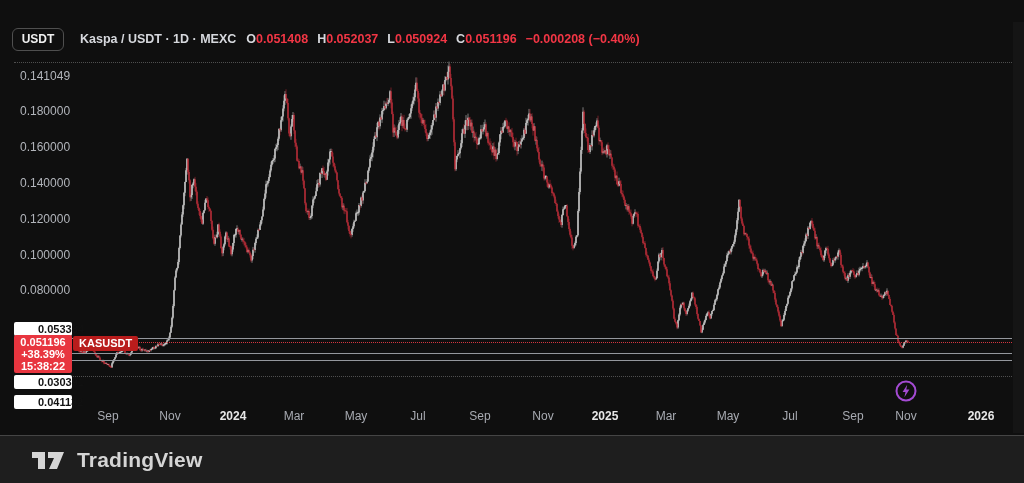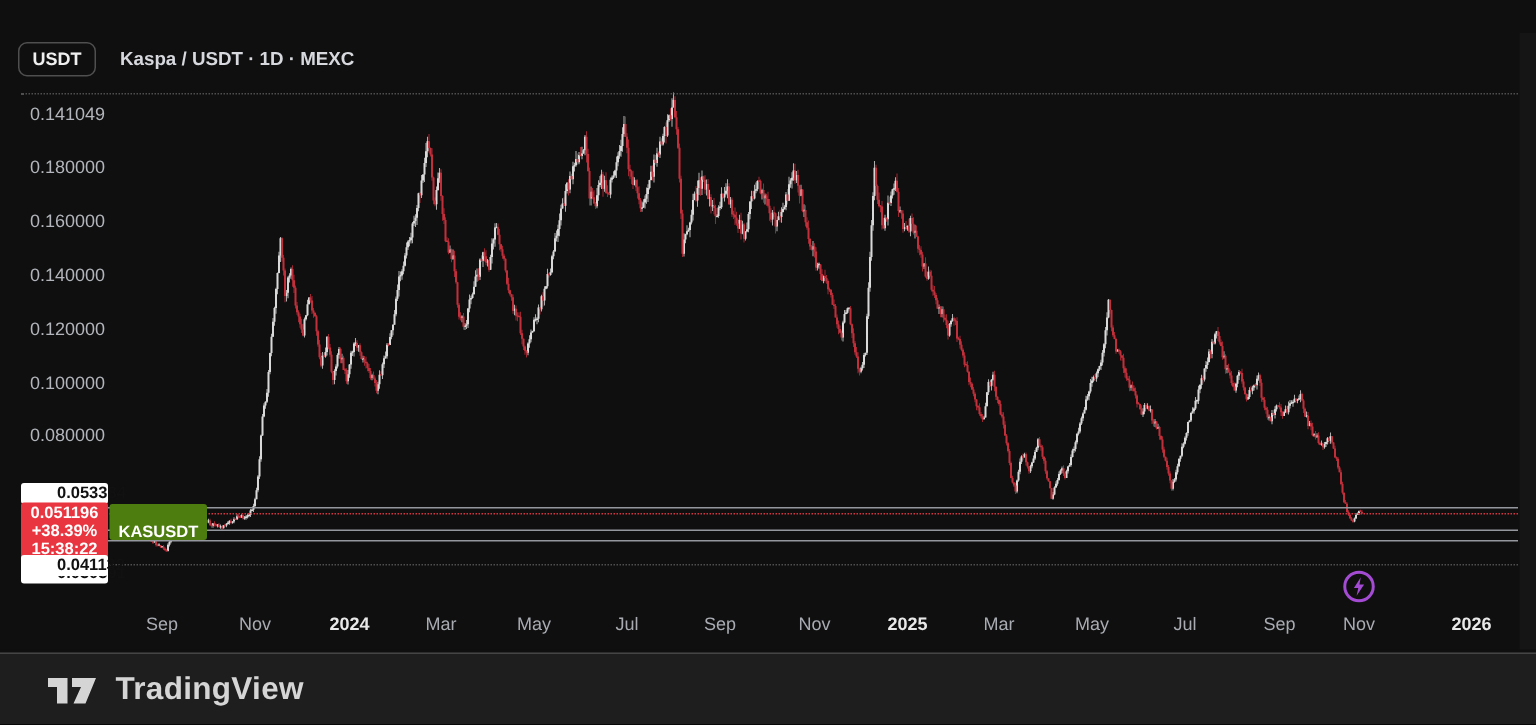--- a/index.html
+++ b/index.html
@@ -38,22 +38,22 @@
   .xlab{position:absolute;top:408px;height:16px;line-height:16px;font-size:12px;color:#a8abb2;
     transform:translateX(-50%);z-index:9;white-space:nowrap;}
   .xlab.year{color:#e8e8e8;font-weight:700;}
 
   
   .tag-white{position:absolute;left:14px;width:58px;background:#fff;color:#111;font-size:11px;font-weight:700;
     height:14px;line-height:14px;text-align:center;border-radius:2px;z-index:20;padding-left:24px;}
   .tag-red{position:absolute;left:14px;width:58px;background:#e8353f;color:#fff;font-size:11px;font-weight:700;
     border-radius:2px;z-index:20;padding:1px 0;}
   .tag-red div{height:12px;line-height:12px;text-align:center;}
-  .ticker-tag{position:absolute;left:73px;top:336px;height:15px;line-height:15px;background:#4d7c0f;color:#fff;
-    font-size:11px;font-weight:700;padding:12px 6px;border-radius:2px;z-index:19;}
+  .ticker-tag{position:absolute;left:73px;top:336px;height:15px;line-height:15px;background:#b91c1c;color:#fff;
+    font-size:11px;font-weight:700;padding:0 6px;border-radius:2px;z-index:19;}
 
   
   .bolt-wrap{position:absolute;left:894px;top:379px;width:24px;height:24px;z-index:15;cursor:pointer;}
 
   
   .footer{position:absolute;left:0;top:435px;width:1024px;height:48px;background:#1e1e1e;
     border-top:1px solid #454545;display:flex;align-items:center;z-index:25;}
   .footer .logo{margin-left:30px;display:flex;align-items:center;}
   .footer .brand{margin-left:9px;font-size:21px;font-weight:700;color:#d5d5d5;letter-spacing:.2px;text-align:center;}
 </style>
@@ -68,20 +68,27 @@
       <path d="M78 347.9V350.5M81 350.9V352.7M84 350.5V352.8M86 351.1V353.3M87 349.7V351.8M88 349.1V351.5M89 347.4V349.6M90 347.2V348.2M98 355.1V357.9M103 359.7V361.9M106 362.1V364.0M108 364.1V364.8M112 362.1V367.7M113 360.5V364.3M114 359.0V362.2M115 357.1V359.6M116 354.2V358.0M117 352.0V355.0M119 352.0V353.7M120 350.9V353.7M121 351.1V352.5M122 350.4V352.6M123 350.0V351.8M127 352.5V355.1M130 354.2V356.3M131 351.9V355.0M132 348.9V353.9M133 346.5V349.4M134 346.3V349.2M135 346.9V347.4M139 345.9V348.9M142 348.8V351.8M145 349.7V351.6M147 349.7V352.5M149 350.2V352.3M151 348.6V351.5M152 347.4V349.6M153 346.8V349.8M155 347.3V349.2M156 344.9V348.9M158 342.8V346.5M161 342.8V345.4M163 344.0V346.5M164 343.5V346.5M165 342.5V345.7M166 343.2V344.8M167 339.4V344.6M168 339.5V340.8M169 335.9V341.3M170 331.9V338.6M171 325.1V332.9M172 316.6V328.2M173 304.1V319.3M174 289.7V307.8M175 276.0V290.7M176 268.9V278.1M177 267.5V272.5M178 259.4V268.7M179 246.7V264.5M180 235.1V249.5M181 222.5V237.5M182 212.0V224.5M183 204.5V217.1M184 191.9V209.2M185 181.6V196.2M186 167.9V182.2M187 158.0V174.6M191 193.4V201.0M192 184.2V198.9M193 182.1V188.3M194 178.3V186.0M203 211.6V225.0M204 210.1V213.7M205 199.8V210.8M206 198.2V202.9M215 234.6V245.8M217 231.7V238.5M218 224.1V237.0M223 246.2V256.1M224 242.8V250.3M225 235.5V245.7M226 231.3V239.0M228 235.9V242.1M232 246.6V256.3M233 242.7V251.8M234 233.8V245.9M235 233.8V237.4M236 228.2V237.6M237 225.3V230.7M239 230.0V234.5M242 237.2V241.7M248 249.2V253.5M252 254.5V262.8M253 246.9V259.2M255 241.7V252.7M256 237.0V245.3M257 234.4V239.1M258 228.6V239.1M260 222.1V230.0M261 220.0V226.1M262 216.2V223.5M263 206.6V216.5M264 197.7V210.8M265 189.7V200.6M266 180.6V197.6M267 181.0V187.5M268 179.5V186.5M269 174.3V182.9M270 168.6V177.6M271 161.7V172.4M272 160.1V166.7M273 158.0V164.1M274 155.1V162.4M275 148.0V162.1M276 143.9V150.6M277 142.9V151.3M278 136.7V150.0M279 128.5V140.8M281 116.7V132.0M282 116.1V122.0M283 105.2V121.4M284 95.3V111.3M285 91.1V104.9M291 124.4V139.8M292 115.0V127.1M293 112.0V121.8M300 163.6V168.7M302 166.4V173.3M308 210.2V214.9M310 215.3V220.0M311 213.3V219.4M312 205.3V218.6M313 196.3V208.2M314 197.1V202.9M315 195.0V199.2M316 187.5V196.4M317 180.1V191.2M318 179.0V187.8M320 172.1V186.6M322 167.9V178.0M325 172.6V177.7M327 169.8V180.0M328 158.8V175.6M329 158.8V166.3M330 148.9V164.5M331 148.6V151.6M343 203.2V210.2M352 228.1V236.8M353 223.5V231.8M354 219.7V228.2M355 220.5V221.8M356 211.5V221.1M357 209.5V214.4M358 211.3V216.1M359 203.0V214.8M361 196.5V207.7M363 190.9V203.7M364 190.6V192.9M365 179.2V192.4M367 179.0V183.8M368 169.9V182.1M369 166.7V172.8M370 155.3V167.7M371 153.7V161.0M372 149.8V161.3M373 142.3V157.5M374 136.5V150.4M375 132.1V139.2M377 122.9V141.1M378 121.5V129.0M380 114.4V128.8M382 107.9V122.9M383 108.5V114.4M384 100.7V111.2M386 101.4V109.5M388 97.9V106.1M389 99.3V102.5M390 90.0V103.5M394 124.4V137.0M398 125.3V138.8M399 120.1V133.9M400 117.3V124.8M401 113.1V126.0M403 117.1V127.8M407 118.4V132.1M408 117.0V121.6M409 114.1V119.3M410 113.2V118.5M411 104.4V118.7M412 101.5V110.9M413 96.7V105.9M414 93.2V104.5M415 84.9V101.2M416 77.4V91.2M423 118.2V123.7M428 134.3V141.1M429 132.9V138.7M430 130.3V139.0M431 125.0V135.8M432 122.8V134.7M433 119.9V126.4M434 110.5V120.3M436 103.0V121.7M438 98.5V111.1M440 91.1V105.4M442 89.2V97.1M443 84.2V95.0M445 76.2V91.4M446 76.4V81.4M448 65.5V84.5M449 61.6V71.7M456 155.5V171.0M457 155.9V162.2M458 150.1V156.8M459 151.9V154.6M460 147.8V158.2M461 139.9V149.7M462 129.1V147.0M463 127.7V133.5M465 120.3V137.9M466 115.1V130.0M468 113.6V130.0M471 119.7V130.4M473 126.5V137.7M475 133.4V140.6M478 142.7V145.0M479 136.8V145.2M480 134.5V140.1M481 124.9V139.4M483 124.7V134.4M484 122.1V130.2M485 119.5V132.2M487 131.3V138.7M493 143.1V152.6M495 147.2V156.1M497 154.1V160.4M498 148.3V154.8M499 141.4V154.9M500 134.2V146.2M501 127.1V139.3M503 123.1V133.0M504 121.7V128.8M505 120.1V127.5M508 125.8V133.0M510 129.0V136.4M515 140.0V150.3M518 146.6V154.1M519 141.1V146.9M521 138.1V148.5M522 135.2V141.6M523 136.9V139.9M524 128.0V140.2M526 117.8V133.8M527 118.9V125.1M528 114.9V125.6M529 108.9V120.5M531 114.0V122.0M534 123.1V130.8M536 136.2V144.7M542 160.6V170.9M545 175.2V180.3M546 175.0V179.1M549 183.6V188.8M562 213.9V227.7M563 206.6V215.7M564 206.7V209.5M565 205.0V209.1M566 205.5V207.0M574 244.5V248.9M575 241.4V247.0M576 235.4V245.4M577 235.1V237.7M578 209.2V236.6M579 188.1V212.7M580 167.9V194.5M581 146.7V173.8M582 128.1V153.9M583 107.3V133.5M590 143.1V153.9M592 130.3V150.4M594 127.7V137.4M595 125.8V132.3M596 122.4V129.8M597 118.2V127.3M600 137.6V142.0M603 148.7V154.2M605 150.3V153.8M607 143.9V157.5M610 149.9V159.0M616 175.4V179.4M619 177.7V186.5M626 203.0V209.4M628 204.1V211.5M633 215.4V224.5M634 213.6V217.9M635 209.3V214.5M656 277.1V279.7M657 268.5V278.4M658 261.4V270.9M659 252.8V263.4M661 252.7V260.3M662 247.8V253.9M678 319.7V328.9M679 313.2V321.1M680 305.7V316.2M681 303.5V309.3M683 301.9V305.2M687 309.9V315.4M688 307.9V312.1M689 303.6V308.6M690 300.0V306.7M691 297.8V301.3M692 292.0V300.1M702 328.0V333.2M703 324.1V330.2M704 320.8V325.1M705 318.6V323.8M706 314.4V320.5M707 312.8V316.7M708 311.0V315.3M711 313.2V318.6M712 310.7V315.7M713 308.6V311.1M714 303.0V311.2M715 299.1V305.0M716 297.7V302.0M717 293.7V301.0M718 288.8V296.1M719 285.1V290.3M720 281.4V288.9M721 277.7V283.3M722 274.8V280.7M723 271.3V275.7M724 263.8V273.6M725 262.7V267.1M726 260.5V266.9M727 252.7V262.3M728 251.2V257.9M729 250.3V254.8M731 247.7V254.5M732 245.6V251.4M733 243.9V247.3M734 239.8V246.7M735 233.3V243.7M736 228.7V237.7M737 218.0V232.1M738 208.1V223.7M739 199.3V212.2M745 232.8V234.4M754 256.3V260.5M762 272.2V278.0M763 268.7V276.2M765 268.8V272.9M767 270.4V275.0M770 279.3V284.7M772 282.5V286.0M782 319.3V327.0M783 318.7V321.8M784 313.1V321.0M785 309.2V316.4M786 305.7V311.2M787 303.8V307.8M788 295.5V304.7M789 294.9V298.8M790 290.8V296.4M791 288.2V293.7M792 281.2V290.5M793 280.0V281.7M794 275.1V281.3M795 271.5V275.9M796 271.5V275.8M797 264.7V273.4M798 266.3V269.1M799 257.2V269.3M800 256.0V262.1M801 249.8V259.2M803 245.5V254.3M804 240.7V247.9M805 238.3V246.0M806 232.7V241.6M808 226.0V238.9M810 221.8V229.6M811 220.7V225.7M816 234.2V239.2M818 243.3V248.9M824 255.1V261.9M825 249.9V258.1M826 246.7V253.3M832 262.9V266.6M833 258.2V266.0M835 257.2V262.8M836 256.3V260.3M838 250.4V259.7M839 248.4V253.9M846 276.3V280.4M848 273.3V282.9M850 270.8V279.0M851 269.7V274.3M856 274.1V277.3M857 270.4V275.4M859 267.7V276.4M860 266.7V272.4M861 266.9V269.4M862 266.7V271.2M863 263.1V268.3M865 265.8V268.8M866 263.6V266.3M867 260.2V268.2M871 274.3V278.4M873 280.7V284.1M876 288.7V291.2M878 288.8V292.0M881 293.6V297.1M883 294.6V299.1M884 294.5V298.0M885 291.4V296.3M887 288.3V295.8M903 345.0V348.2M904 342.7V345.8M905 341.6V343.3M906 340.4V343.3" stroke="#aeaeae" stroke-width="0.7" fill="none"></path>
       <path d="M79 347.6V352.4M80 350.5V352.8M82 349.9V353.0M83 351.5V352.9M85 350.8V353.4M91 347.8V349.8M92 347.7V349.1M93 348.4V351.3M94 349.3V352.3M95 351.2V355.2M96 353.7V356.3M97 354.4V357.6M99 355.1V358.5M100 356.4V360.5M101 359.4V361.0M102 360.6V362.7M104 359.9V364.4M105 362.4V363.9M107 363.3V365.3M109 363.3V366.7M110 364.8V367.2M111 365.9V367.7M118 351.0V354.2M124 350.1V351.1M125 349.9V353.4M126 353.3V355.0M128 352.7V354.0M129 353.1V356.1M136 347.1V348.2M137 347.2V348.5M138 346.1V348.8M140 345.8V350.3M141 348.8V351.8M143 347.5V351.0M144 349.1V351.2M146 348.6V351.7M148 350.5V353.4M150 349.1V351.3M154 345.8V349.5M157 346.0V346.6M159 342.9V345.6M160 343.6V345.3M162 342.9V346.3M188 158.2V174.4M189 169.8V183.6M190 179.0V201.5M195 176.8V191.2M196 183.2V195.4M197 190.3V205.6M198 201.3V209.9M199 206.8V214.9M200 209.1V218.5M201 212.5V222.0M202 215.8V224.1M207 196.0V201.9M208 197.4V209.3M209 205.3V211.9M210 208.4V211.2M211 209.8V223.9M212 219.9V231.2M213 226.6V239.5M214 235.4V244.8M216 235.2V237.9M219 222.7V232.9M220 229.3V237.9M221 234.2V248.9M222 247.4V256.5M227 231.7V242.1M229 237.2V246.7M230 245.4V249.4M231 245.5V255.8M238 226.8V234.0M240 228.8V237.1M241 234.1V239.6M243 237.4V243.8M244 237.9V245.6M245 241.2V247.5M246 242.7V248.6M247 245.3V253.1M249 247.6V253.0M250 251.0V257.6M251 253.4V262.2M254 247.5V250.5M259 228.6V230.8M280 127.9V135.3M286 89.3V101.9M287 98.3V104.3M288 98.9V120.5M289 117.6V136.2M290 131.6V137.5M294 112.9V133.9M295 130.1V147.1M296 138.8V149.3M297 144.9V161.5M298 158.2V161.2M299 158.9V169.5M301 165.6V174.8M303 167.1V184.7M304 179.4V189.1M305 187.8V205.2M306 202.0V213.0M307 208.1V213.7M309 208.6V219.9M319 178.9V187.2M321 170.2V174.7M323 165.5V174.3M324 166.9V176.9M326 173.5V181.1M332 149.0V156.8M333 152.7V166.8M334 162.7V167.9M335 163.8V172.5M336 169.2V173.8M337 172.1V181.7M338 180.1V190.0M339 185.1V195.5M340 193.1V197.1M341 195.9V200.5M342 196.3V209.1M344 203.6V213.7M345 208.1V214.2M346 208.1V211.4M347 207.9V223.3M348 219.9V229.5M349 225.6V233.4M350 230.3V236.5M351 233.5V238.4M360 205.0V209.7M362 194.8V204.4M366 181.8V185.0M376 131.6V137.4M379 119.5V130.4M381 115.9V119.8M385 102.3V109.8M387 98.0V104.0M391 87.5V108.3M392 99.1V114.5M393 111.6V137.0M395 125.4V132.9M396 126.9V135.8M397 134.6V139.4M402 114.5V131.2M404 114.8V129.0M405 123.5V131.4M406 127.8V130.1M417 77.6V91.3M418 88.8V102.2M419 93.0V117.5M420 109.9V119.5M421 113.1V122.9M422 113.9V126.0M424 119.5V127.4M425 119.7V132.4M426 124.1V136.1M427 132.0V141.4M435 110.4V120.4M437 103.3V109.8M439 101.0V104.6M441 92.1V97.2M444 81.7V95.6M447 72.2V80.5M450 64.1V78.9M451 74.0V89.9M452 84.6V99.3M453 95.6V121.7M454 117.1V146.0M455 139.8V171.3M464 124.0V134.5M467 118.1V130.5M469 117.1V121.4M470 116.8V129.1M472 119.4V132.8M474 129.5V142.3M476 132.0V142.9M477 136.5V149.3M482 129.0V132.5M486 122.2V136.5M488 131.6V144.7M489 140.5V146.0M490 138.4V150.0M491 141.2V150.5M492 145.8V155.4M494 141.8V159.6M496 148.5V161.7M502 127.3V134.0M506 117.8V120.9M507 119.6V129.5M509 122.3V135.1M511 129.1V137.1M512 127.9V138.4M513 132.7V147.1M514 138.8V148.4M516 137.7V144.8M517 141.6V155.6M520 139.8V148.2M525 126.0V136.3M530 109.2V122.5M532 113.2V128.3M533 123.2V135.6M535 126.1V141.5M537 136.8V151.0M538 144.8V153.1M539 147.0V162.5M540 158.6V166.7M541 163.4V167.0M543 162.2V171.7M544 164.9V180.5M547 176.0V186.7M548 179.5V187.5M550 179.8V188.4M551 183.4V189.1M552 186.3V196.1M553 191.6V194.6M554 192.6V198.3M555 195.1V203.4M556 199.6V206.0M557 202.6V211.6M558 209.6V218.5M559 213.6V222.9M560 217.0V222.1M561 220.4V227.0M567 204.0V216.9M568 215.6V225.3M569 218.9V231.4M570 227.4V236.5M571 231.3V238.7M572 234.8V248.9M573 245.1V250.4M584 109.8V129.6M585 123.0V136.0M586 128.4V138.3M587 136.7V141.5M588 134.0V153.0M589 145.2V152.5M591 145.0V147.8M593 131.1V136.7M598 115.7V128.4M599 125.4V144.7M601 140.1V145.8M602 140.1V155.2M604 147.3V153.3M606 145.9V155.3M608 142.4V153.9M609 144.8V156.3M611 150.3V158.0M612 157.1V168.5M613 163.4V170.1M614 164.1V171.9M615 167.9V181.0M617 171.5V185.1M618 180.9V187.1M620 179.9V184.5M621 180.4V194.4M622 190.1V197.1M623 190.6V198.6M624 195.4V202.9M625 198.5V205.8M627 204.0V211.5M629 204.4V214.9M630 209.7V214.2M631 209.5V218.8M632 213.9V226.3M636 211.2V217.2M637 212.2V216.7M638 211.5V228.0M639 224.5V226.8M640 223.8V232.4M641 227.5V234.1M642 232.1V238.5M643 234.9V244.8M644 241.3V243.5M645 240.9V248.5M646 247.5V256.8M647 251.6V258.1M648 255.0V260.0M649 258.0V264.2M650 261.5V268.1M651 266.0V273.5M652 270.0V273.6M653 268.8V277.2M654 274.6V278.9M655 276.0V281.3M660 253.9V258.0M663 247.2V260.8M664 257.7V266.7M665 264.1V268.8M666 266.3V270.5M667 267.0V276.8M668 274.6V278.9M669 274.9V285.7M670 280.8V290.6M671 289.3V297.0M672 294.7V301.6M673 299.3V310.2M674 307.7V318.8M675 317.2V322.3M676 321.3V324.7M677 321.9V329.3M682 302.4V306.8M684 301.7V310.3M685 307.7V312.3M686 310.9V315.9M693 291.4V298.0M694 296.2V300.5M695 296.8V306.0M696 304.1V309.1M697 305.3V315.8M698 313.3V319.8M699 318.8V321.1M700 320.8V325.8M701 325.3V332.7M709 310.2V317.3M710 315.0V319.6M730 249.3V254.0M740 199.7V209.2M741 206.3V220.8M742 216.9V224.7M743 221.4V226.1M744 225.1V235.9M746 232.3V235.9M747 233.3V240.3M748 236.6V240.5M749 235.8V248.7M750 244.1V251.7M751 245.5V253.8M752 250.7V254.3M753 250.5V260.9M755 254.4V260.8M756 257.0V261.2M757 258.3V265.7M758 262.9V271.6M759 268.0V269.3M760 269.1V273.4M761 270.2V276.6M764 268.8V272.6M766 270.2V274.1M768 272.7V282.6M769 279.1V284.4M771 280.6V286.3M773 283.9V293.2M774 290.1V293.5M775 290.9V301.9M776 297.9V305.4M777 304.4V307.7M778 305.2V313.2M779 310.0V317.2M780 314.1V322.1M781 320.0V327.1M802 250.4V255.7M807 233.2V239.1M809 227.2V229.6M812 218.0V227.3M813 221.3V229.7M814 226.3V230.9M815 227.7V239.9M817 236.2V249.1M819 242.5V248.3M820 246.3V252.3M821 247.3V257.0M822 253.6V258.2M823 255.0V260.4M827 247.4V249.5M828 245.8V255.9M829 252.6V260.4M830 257.8V263.1M831 262.4V267.6M834 257.1V261.6M837 255.3V258.5M840 249.2V257.4M841 252.6V267.9M842 264.3V268.0M843 264.6V273.5M844 270.9V275.8M845 271.3V279.8M847 277.7V280.9M849 273.1V277.3M852 270.2V271.2M853 268.1V272.9M854 269.4V277.3M855 274.2V279.1M858 270.8V276.2M864 265.4V268.6M868 261.9V267.5M869 266.0V275.3M870 271.7V278.0M872 274.7V286.1M874 280.3V286.9M875 281.8V290.9M877 287.4V293.0M879 288.1V296.3M880 294.5V296.8M882 295.0V300.0M886 291.3V295.9M888 290.8V296.2M889 294.6V299.3M890 297.1V305.1M891 304.4V307.3M892 304.7V312.8M893 310.7V314.9M894 313.2V323.5M895 321.2V329.7M896 328.4V335.4M897 333.4V335.9M898 334.8V341.8M899 340.1V344.0M900 342.1V346.0M901 344.7V347.1M902 346.8V348.5M907 339.8V341.5M908 340.1V342.8" stroke="#9c2630" stroke-width="0.7" fill="none"></path>
       <path d="M78 348.6V349.6M81 351.0V352.0M84 352.7V351.4M86 353.2V351.6M87 350.8V351.8M88 351.0V349.3M89 349.3V348.0M90 347.5V348.5M98 357.3V356.3M103 360.7V361.7M106 363.0V364.0M108 364.0V365.0M112 367.4V363.2M113 363.2V361.2M114 361.2V359.3M115 359.3V357.3M116 357.3V354.4M117 354.4V352.2M119 352.6V353.6M120 351.9V352.9M121 351.6V352.6M122 352.0V350.9M123 350.0V351.0M127 353.0V354.0M130 354.4V355.4M131 354.5V352.6M132 352.6V349.3M133 349.3V347.8M134 347.1V348.1M135 346.8V347.8M139 348.1V347.0M142 350.5V348.8M145 349.5V350.5M147 350.6V351.6M149 352.1V350.2M151 350.3V349.1M152 348.4V349.4M153 348.7V347.1M155 347.6V348.6M156 347.7V346.1M158 346.3V344.2M161 344.8V343.5M163 344.8V345.8M164 344.4V345.4M165 344.8V343.5M166 343.0V344.0M167 343.4V340.4M168 339.6V340.6M169 339.8V337.4M170 337.4V332.8M171 332.8V326.8M172 326.8V317.7M173 317.7V306.1M174 306.1V290.3M175 290.3V277.6M176 277.6V270.4M177 270.4V267.9M178 267.9V261.9M179 261.9V248.0M180 248.0V235.4M181 235.4V224.5M182 224.5V214.5M183 214.5V205.3M184 205.3V192.7M185 192.7V182.0M186 182.0V170.3M187 170.3V158.8M191 197.3V195.1M192 195.1V185.0M193 185.0V183.6M194 183.6V179.3M203 223.7V212.9M204 212.9V210.2M205 210.2V202.8M206 202.8V198.4M215 243.7V237.2M217 237.6V234.6M218 234.6V224.5M223 253.3V247.4M224 247.4V244.3M225 244.3V236.6M226 236.6V232.6M228 238.5V239.5M232 254.2V249.5M233 249.5V243.0M234 243.0V235.1M235 234.4V235.4M236 234.7V229.0M237 228.3V229.3M239 231.7V230.1M242 238.8V239.8M248 252.0V250.0M252 260.5V256.1M253 256.1V249.8M255 250.1V242.9M256 242.9V238.8M257 238.8V237.5M258 237.5V229.9M260 230.0V224.6M261 224.6V220.2M262 220.2V216.5M263 216.5V209.5M264 209.5V199.1M265 199.1V193.4M266 193.4V184.3M267 183.4V184.4M268 183.6V180.9M269 180.9V177.1M270 177.1V170.4M271 170.4V164.8M272 164.8V161.0M273 160.0V161.0M274 160.1V158.4M275 158.4V149.0M276 149.0V147.3M277 147.3V145.1M278 145.1V138.7M279 138.7V128.8M281 130.2V120.3M282 120.3V116.4M283 116.4V108.6M284 108.6V100.8M285 100.8V94.1M291 136.2V126.6M292 126.6V118.9M293 118.9V115.1M300 168.3V166.4M302 172.6V170.3M308 212.0V211.0M310 217.0V218.0M311 217.2V216.1M312 216.1V205.6M313 205.6V199.6M314 198.6V199.6M315 198.6V196.1M316 196.1V191.2M317 191.2V184.3M318 184.3V183.1M320 184.5V173.0M322 173.8V168.2M325 175.0V173.6M327 179.8V171.4M328 171.4V162.4M329 162.4V159.6M330 159.6V151.6M331 151.1V152.1M343 207.2V205.8M352 235.1V229.0M353 229.0V226.2M354 226.2V221.7M355 220.7V221.7M356 220.8V213.2M357 212.6V213.6M358 212.3V213.3M359 212.5V205.0M361 206.1V197.5M363 200.4V192.5M364 192.5V190.9M365 190.9V182.7M367 183.3V181.5M368 181.5V170.8M369 170.8V167.6M370 167.6V158.8M371 158.8V157.1M372 157.1V152.6M373 152.6V146.8M374 146.8V139.0M375 139.0V135.7M377 137.2V127.3M378 127.3V121.8M380 126.3V117.4M382 119.5V110.9M383 110.0V111.0M384 110.1V106.0M386 108.2V103.4M388 104.0V102.4M389 102.4V100.1M390 100.1V91.2M394 132.4V127.8M398 137.5V130.1M399 130.1V123.4M400 123.4V121.9M401 121.9V116.4M403 125.8V120.1M407 129.7V119.9M408 119.9V118.4M409 118.4V117.0M410 117.0V113.6M411 113.6V108.2M412 108.2V103.8M413 103.8V100.6M414 100.6V97.3M415 97.3V89.4M416 89.4V82.7M423 123.3V120.1M428 138.1V139.1M429 138.3V135.0M430 135.0V132.5M431 132.5V129.4M432 129.4V125.3M433 125.3V120.0M434 120.0V114.5M436 117.8V106.5M438 108.6V102.1M440 103.0V94.4M442 96.3V90.6M443 90.6V84.6M445 90.4V80.1M446 80.1V76.9M448 79.4V71.7M449 71.7V66.6M456 169.2V159.6M457 159.6V156.1M458 156.1V154.1M459 153.2V154.2M460 153.3V148.3M461 148.3V143.2M462 143.2V133.3M463 133.3V129.2M465 133.7V125.3M466 125.3V120.1M468 125.9V117.7M471 126.3V122.7M473 132.7V131.5M475 136.7V137.7M478 143.6V144.6M479 144.0V138.3M480 137.7V138.7M481 138.2V129.2M483 131.6V129.2M484 129.2V127.2M485 127.2V124.3M487 136.2V133.1M493 152.3V146.6M495 155.7V149.7M497 159.1V154.3M498 154.3V152.9M499 152.9V142.6M500 142.6V134.3M501 134.3V130.8M503 132.4V127.1M504 126.2V127.2M505 126.2V120.6M508 128.8V126.6M510 132.1V130.3M515 146.4V141.9M518 151.0V146.7M519 146.7V144.2M521 144.7V141.4M522 141.4V139.3M523 139.3V138.0M524 138.0V129.7M526 133.8V122.9M527 122.9V120.3M528 120.3V118.5M529 118.5V113.6M531 120.2V116.6M534 130.5V126.3M536 139.8V140.8M542 166.3V164.4M545 178.4V176.6M546 175.9V176.9M549 187.4V184.1M562 225.0V215.0M563 215.0V209.3M564 208.4V209.4M565 208.5V205.5M566 205.0V206.0M574 247.9V245.5M575 245.5V243.1M576 243.1V236.7M577 236.7V235.2M578 235.2V210.9M579 210.9V191.9M580 191.9V171.4M581 171.4V150.1M582 150.1V130.6M583 130.6V111.8M590 152.1V145.1M592 146.2V135.1M594 135.4V130.3M595 130.3V126.1M596 125.5V126.5M597 125.8V120.5M600 140.0V141.0M603 152.7V151.3M605 152.5V150.5M607 154.3V145.3M610 155.2V153.8M616 177.7V175.7M619 185.8V181.2M626 204.9V205.9M628 209.4V206.2M633 223.7V216.2M634 216.2V213.8M635 213.8V212.2M656 279.5V278.3M657 278.3V270.8M658 270.8V261.5M659 261.5V254.6M661 257.2V253.2M662 253.2V249.9M678 327.6V320.3M679 320.3V314.5M680 314.5V307.8M681 307.8V304.4M683 304.8V302.8M687 314.1V310.8M688 310.8V308.3M689 308.3V305.7M690 305.7V301.3M691 301.3V298.5M692 298.5V292.8M702 332.5V329.7M703 329.7V325.0M704 325.0V322.5M705 322.5V320.0M706 320.0V316.0M707 316.0V313.6M708 313.6V312.2M711 318.6V314.1M712 314.1V311.0M713 310.0V311.0M714 310.0V304.7M715 304.7V300.3M716 299.3V300.3M717 299.3V294.8M718 294.8V289.2M719 289.2V287.6M720 287.6V282.4M721 282.4V278.9M722 278.9V275.6M723 275.6V273.2M724 273.2V266.4M725 266.4V264.2M726 264.2V261.0M727 261.0V255.3M728 255.3V253.7M729 253.7V251.3M731 252.3V248.8M732 248.8V246.1M733 246.1V244.0M734 244.0V241.7M735 241.7V235.2M736 235.2V229.5M737 229.5V220.2M738 220.2V211.7M739 211.7V199.8M745 234.3V233.2M754 258.5V256.9M762 276.3V274.4M763 274.4V270.0M765 272.1V270.7M767 272.8V273.8M770 282.3V281.0M772 284.6V285.6M782 325.9V321.1M783 321.1V319.7M784 319.7V314.9M785 314.9V310.9M786 310.9V305.9M787 305.9V303.8M788 303.8V297.8M789 297.8V295.8M790 295.8V291.9M791 291.9V288.6M792 288.6V281.3M793 281.3V280.3M794 280.3V275.2M795 275.2V274.1M796 274.1V272.4M797 272.4V267.2M798 266.6V267.6M799 267.1V259.7M800 259.7V256.7M801 256.7V252.1M803 253.0V245.7M804 245.7V243.4M805 243.4V241.3M806 241.3V234.4M808 236.0V227.8M810 229.0V222.8M811 222.8V220.8M816 238.2V237.1M818 245.3V246.3M824 260.3V255.8M825 255.8V250.5M826 250.5V248.0M832 266.1V264.7M833 264.7V260.0M835 260.6V258.4M836 258.4V256.8M838 256.8V252.5M839 252.5V250.2M846 277.8V278.8M848 280.8V275.3M850 276.7V272.8M851 272.8V270.4M856 277.3V274.9M857 274.9V272.9M859 274.8V270.5M860 270.5V268.9M861 268.2V269.2M862 267.8V268.8M863 268.2V265.9M865 267.4V266.0M866 265.5V266.5M867 266.0V262.6M871 276.9V277.9M873 284.0V282.1M876 289.4V290.4M878 291.5V290.3M881 295.7V296.7M883 298.1V296.0M884 296.0V294.7M885 294.7V292.2M887 293.8V290.8M903 347.7V345.7M904 345.7V343.3M905 343.3V342.0M906 342.0V340.6" stroke="#d9d9d9" stroke-width="1.35" fill="none"></path>
       <path d="M79 348.9V351.6M80 351.3V352.3M82 351.1V352.4M83 352.0V353.0M85 351.4V353.2M91 347.8V348.8M92 348.2V349.2M93 348.8V350.1M94 350.1V351.8M95 351.8V353.8M96 353.8V355.7M97 355.7V357.3M99 356.3V357.6M100 357.6V360.3M101 360.1V361.1M102 360.8V361.8M104 360.8V363.4M105 363.1V364.1M107 363.3V364.5M109 364.4V365.7M110 365.7V366.9M111 366.7V367.7M118 352.2V353.5M124 349.8V350.8M125 350.5V353.4M126 353.1V354.1M128 353.0V354.0M129 353.8V355.4M136 346.9V347.9M137 347.1V348.1M138 347.4V348.4M140 347.0V350.2M141 349.8V350.8M143 348.7V349.7M144 349.4V350.4M146 349.9V351.3M148 351.0V352.1M150 349.8V350.8M154 347.1V348.5M157 345.7V346.7M159 343.8V344.8M160 344.1V345.1M162 343.5V345.5M188 158.8V171.9M189 171.9V180.3M190 180.3V197.3M195 179.3V186.8M196 186.8V191.8M197 191.8V203.7M198 203.7V208.1M199 208.1V211.0M200 211.0V216.1M201 216.1V219.6M202 219.6V223.7M207 198.4V200.3M208 200.3V207.0M209 207.0V208.5M210 208.5V210.9M211 210.9V220.9M212 220.9V229.7M213 229.7V238.2M214 238.2V243.7M216 236.9V237.9M219 224.5V231.7M220 231.7V236.5M221 236.5V247.9M222 247.9V253.3M227 232.6V239.4M229 238.5V246.6M230 246.1V247.1M231 246.6V254.2M238 228.7V231.7M240 230.1V234.8M241 234.8V239.4M243 239.2V241.2M244 241.2V242.2M245 242.2V245.3M246 245.3V247.3M247 247.3V252.0M249 250.0V252.4M250 252.4V255.3M251 255.3V260.5M254 249.4V250.4M259 229.4V230.4M280 128.8V130.2M286 94.1V98.6M287 98.6V103.0M288 103.0V118.3M289 118.3V133.6M290 133.6V136.2M294 115.1V130.6M295 130.6V142.7M296 142.7V146.6M297 146.6V160.8M298 160.4V161.4M299 161.0V168.3M301 166.4V172.6M303 170.3V180.8M304 180.8V188.2M305 188.2V203.2M306 203.2V211.1M307 211.0V212.0M309 211.0V217.8M319 183.1V184.5M321 172.9V173.9M323 168.2V170.9M324 170.9V175.0M326 173.6V179.8M332 151.5V156.5M333 156.5V162.8M334 162.8V166.2M335 166.2V170.5M336 170.5V172.5M337 172.5V180.3M338 180.3V189.1M339 189.1V193.5M340 193.5V196.2M341 196.2V198.1M342 198.1V207.2M344 205.8V210.5M345 210.2V211.2M346 210.5V211.5M347 211.2V222.2M348 222.2V225.8M349 225.8V231.0M350 231.0V233.9M351 233.9V235.1M360 205.0V206.1M362 197.5V200.4M366 182.5V183.5M376 135.7V137.2M379 121.8V126.3M381 117.4V119.5M385 106.0V108.2M387 103.2V104.2M391 91.2V102.6M392 102.6V114.0M393 114.0V132.4M395 127.8V131.5M396 131.5V135.6M397 135.6V137.5M402 116.4V125.8M404 120.1V128.6M405 128.2V129.2M406 128.7V129.7M417 82.7V91.1M418 91.1V98.5M419 98.5V112.8M420 112.8V114.2M421 114.2V117.8M422 117.8V123.3M424 120.1V124.9M425 124.9V128.9M426 128.9V133.2M427 133.2V138.9M435 114.5V117.8M437 106.5V108.6M439 102.0V103.0M441 94.4V96.3M444 84.6V90.4M447 76.9V79.4M450 66.6V78.1M451 78.1V86.2M452 86.2V98.5M453 98.5V119.2M454 119.2V142.3M455 142.3V169.2M464 129.2V133.7M467 120.1V125.9M469 117.7V119.8M470 119.8V126.3M472 122.7V132.7M474 131.5V137.2M476 137.1V138.6M477 138.6V144.2M482 129.2V131.6M486 124.3V136.2M488 133.1V142.8M489 142.5V143.5M490 143.2V145.0M491 145.0V149.0M492 149.0V152.3M494 146.6V155.7M496 149.7V159.1M502 130.8V132.4M506 120.2V121.2M507 120.7V128.8M509 126.6V132.1M511 130.3V132.6M512 132.6V137.1M513 137.1V142.2M514 142.2V146.4M516 141.5V142.5M517 142.1V151.0M520 144.0V145.0M525 129.7V133.8M530 113.6V120.2M532 116.6V123.9M533 123.9V130.5M535 126.3V140.7M537 140.0V148.2M538 148.2V151.9M539 151.9V159.4M540 159.4V164.3M541 164.3V166.3M543 164.4V167.6M544 167.6V178.4M547 176.3V182.6M548 182.6V187.4M550 184.1V185.3M551 185.3V187.4M552 187.4V192.9M553 192.6V193.6M554 193.4V196.6M555 196.6V203.1M556 203.0V204.0M557 204.0V211.6M558 211.6V216.1M559 216.1V219.4M560 219.4V221.9M561 221.9V225.0M567 205.5V216.2M568 216.2V222.1M569 222.1V228.9M570 228.9V234.8M571 234.8V237.6M572 237.6V245.8M573 245.8V247.9M584 111.8V124.0M585 124.0V133.1M586 133.1V137.3M587 137.0V138.0M588 137.7V150.1M589 150.1V152.1M591 145.1V146.2M593 134.8V135.8M598 120.5V127.8M599 127.8V140.7M601 140.2V142.3M602 142.3V152.7M604 151.3V152.5M606 150.5V154.3M608 145.3V149.1M609 149.1V155.2M611 153.8V157.6M612 157.6V165.8M613 165.7V166.7M614 166.7V169.6M615 169.6V177.7M617 175.7V184.3M618 184.3V185.8M620 181.2V183.9M621 183.9V193.1M622 193.1V194.3M623 194.3V196.6M624 196.6V200.1M625 200.1V205.8M627 205.0V209.4M629 206.2V211.8M630 211.8V213.2M631 213.2V216.6M632 216.6V223.7M636 212.2V213.7M637 213.3V214.3M638 214.0V225.7M639 225.4V226.4M640 226.0V229.8M641 229.8V233.1M642 233.1V237.0M643 237.0V243.1M644 242.7V243.7M645 243.3V247.9M646 247.9V254.7M647 254.7V255.8M648 255.8V259.7M649 259.7V262.5M650 262.5V266.3M651 266.3V270.8M652 270.6V271.6M653 271.5V276.0M654 276.0V277.5M655 277.5V279.5M660 254.6V257.2M663 249.9V257.9M664 257.9V264.5M665 264.5V266.7M666 266.7V269.3M667 269.3V276.3M668 276.3V277.6M669 277.6V283.2M670 283.2V290.3M671 290.3V295.5M672 295.5V300.7M673 300.7V308.6M674 308.6V318.7M675 318.7V321.7M676 321.7V323.6M677 323.6V327.6M682 304.1V305.1M684 302.8V308.2M685 308.2V311.0M686 311.0V314.1M693 292.8V297.2M694 297.2V298.2M695 298.2V304.5M696 304.5V307.1M697 307.1V314.1M698 314.1V318.8M699 318.8V320.9M700 320.9V325.4M701 325.4V332.5M709 312.2V315.6M710 315.6V318.6M730 251.3V252.3M740 199.8V206.7M741 206.7V218.4M742 218.4V223.5M743 223.5V226.0M744 226.0V234.3M746 233.2V234.2M747 234.1V237.0M748 237.0V238.5M749 238.5V245.5M750 245.5V248.5M751 248.5V252.4M752 252.3V253.3M753 253.2V258.5M755 256.9V258.8M756 258.8V260.6M757 260.6V263.7M758 263.7V269.1M759 268.7V269.7M760 269.3V272.6M761 272.6V276.3M764 270.0V272.1M766 270.7V273.7M768 273.0V280.3M769 280.3V282.3M771 281.0V285.5M773 284.7V290.6M774 290.6V293.0M775 293.0V299.6M776 299.6V304.5M777 304.5V307.1M778 307.1V311.4M779 311.4V315.7M780 315.7V320.4M781 320.4V325.9M802 252.1V253.1M807 234.4V236.0M809 227.8V229.0M812 220.8V224.0M813 224.0V228.2M814 228.2V230.7M815 230.7V238.2M817 237.1V246.2M819 245.3V248.3M820 248.3V250.3M821 250.3V255.3M822 255.3V257.6M823 257.6V260.3M827 247.9V248.9M828 248.7V254.4M829 254.4V258.3M830 258.3V262.7M831 262.7V266.1M834 259.8V260.8M837 256.3V257.3M840 250.2V255.1M841 255.1V265.1M842 265.1V266.5M843 266.5V271.8M844 271.8V273.1M845 273.1V278.4M847 278.1V280.8M849 275.3V276.7M852 270.1V271.1M853 270.7V271.7M854 271.6V274.9M855 274.9V277.3M858 272.9V274.8M864 265.9V267.4M868 262.6V267.0M869 267.0V272.5M870 272.5V277.7M872 277.1V284.0M874 282.1V284.3M875 284.3V290.1M877 289.7V291.5M879 290.3V295.3M880 295.3V296.5M882 295.8V298.1M886 292.2V293.8M888 290.8V295.0M889 295.0V299.0M890 299.0V305.0M891 304.9V305.9M892 305.9V311.7M893 311.7V314.9M894 314.9V322.6M895 322.6V328.5M896 328.5V334.9M897 334.9V335.9M898 335.9V341.4M899 341.4V343.1M900 343.1V345.5M901 345.5V347.0M902 346.8V347.8M907 340.4V341.4M908 341.3V342.3" stroke="#c22f3a" stroke-width="1.35" fill="none"></path>
     </svg>
   <div class="right-margin"></div>
 
   <div class="symbol-row">
     <div class="quote-btn">USDT</div>
     <div class="sym-text">Kaspa / USDT · 1D · MEXC</div>
+    <div class="ohlc" id="ohlc-row">
+        <span><span class="k">O</span><span class="v">0.051408</span></span>
+        <span><span class="k">H</span><span class="v">0.052037</span></span>
+        <span><span class="k">L</span><span class="v">0.050924</span></span>
+        <span><span class="k">C</span><span class="v">0.051196</span></span>
+        <span class="chg">−0.000208 (−0.40%)</span>
+      </div>
   </div>
 
   <div id="lines-layer">
       <div class="pline solid" style="top: 337.9px;"></div>
       <div class="pline dotted-red" style="top: 341.9px;"></div>
       <div class="pline solid" style="top: 352.8px;"></div>
       <div class="pline solid" style="top: 359.9px;"></div>
       <div class="pline dotted" style="top: 62.1px;"></div>
       <div class="pline dotted" style="top: 376px;"></div>
     </div>
@@ -113,21 +120,21 @@
     </div>
 
   <div class="tag-white" style="top:322px">0.053384</div>
   <div class="tag-red" style="top:335px">
     <div>0.051196</div>
     <div>+38.39%</div>
     <div>15:38:22</div>
   </div>
   <div class="ticker-tag">KASUSDT</div>
   <div class="tag-white" style="top:375px">0.030391</div>
-  <div class="tag-white" style="top:370px">0.041132</div>
+  <div class="tag-white" style="top:395px">0.041132</div>
 
   <div class="bolt-wrap">
     <svg width="24" height="24" viewBox="0 0 24 24">
       <circle cx="12" cy="12" r="9.5" fill="none" stroke="#a44bd3" stroke-width="2"></circle>
       <path d="M13.2 5.8 L8.6 13 L11.5 13 L10.4 18.2 L15.4 10.6 L12.3 10.6 Z" fill="#a44bd3"></path>
     </svg>
   </div>
 
   <div class="footer">
     <div class="logo">

